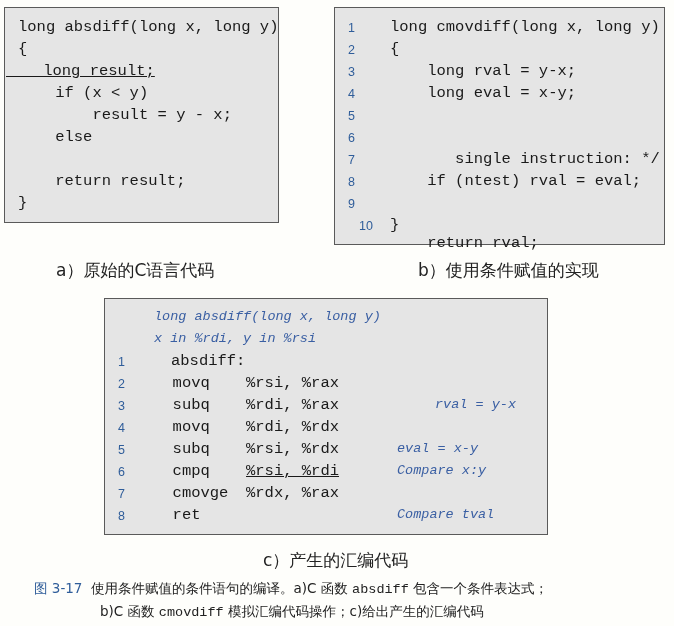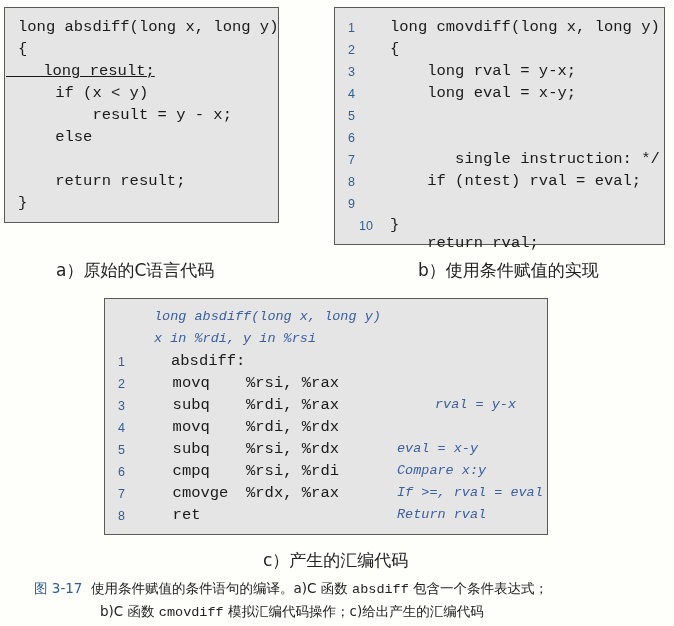--- a/index.html
+++ b/index.html
@@ -93,31 +93,30 @@
   <div class="code" style="left:49px;top:119px;">  movq</div>
   <div class="code" style="left:141px;top:119px;">%rdi, %rdx</div>
 
   <div class="ln" style="left:0px;top:144px;">5</div>
   <div class="code" style="left:49px;top:141px;">  subq</div>
   <div class="code" style="left:141px;top:141px;">%rsi, %rdx</div>
   <div class="cm" style="left:292px;top:142px;">eval = x-y</div>
 
   <div class="ln" style="left:0px;top:166px;">6</div>
   <div class="code" style="left:49px;top:163px;">  cmpq</div>
-  <div class="code" style="left:141px;top:163px;">%rsi, %rdi</div>
+  <div class="code" style="left:141px;top:163px;text-decoration:underline;">%rsi, %rdi</div>
   <div class="cm" style="left:292px;top:164px;">Compare x:y</div>
 
   <div class="ln" style="left:0px;top:188px;">7</div>
   <div class="code" style="left:49px;top:185px;">  cmovge</div>
   <div class="code" style="left:141px;top:185px;">%rdx, %rax</div>
-  <div class="cm" style="left:292px;top:186px;">If &gt;=, rval = eval</div>
 
   <div class="ln" style="left:0px;top:210px;">8</div>
   <div class="code" style="left:49px;top:207px;">  ret</div>
-  <div class="cm" style="left:292px;top:208px;">Return rval</div>
+  <div class="cm" style="left:292px;top:208px;">Compare tval</div>
 </div>
 <div class="cap" style="left:263px;top:549px;">c）产生的汇编代码</div>
 
 <div class="figcap" style="left:34px;top:580px;">
   <span class="fignum">图 3-17</span><span>&nbsp;&nbsp;</span><span>使用条件赋值的条件语句的编译。a)C 函数 </span><span class="mono">absdiff</span><span> 包含一个条件表达式；</span>
 </div>
 <div class="figcap" style="left:100px;top:603px;">
   <span>b)C 函数 </span><span class="mono">cmovdiff</span><span> 模拟汇编代码操作；c)给出产生的汇编代码</span>
 </div>
 

